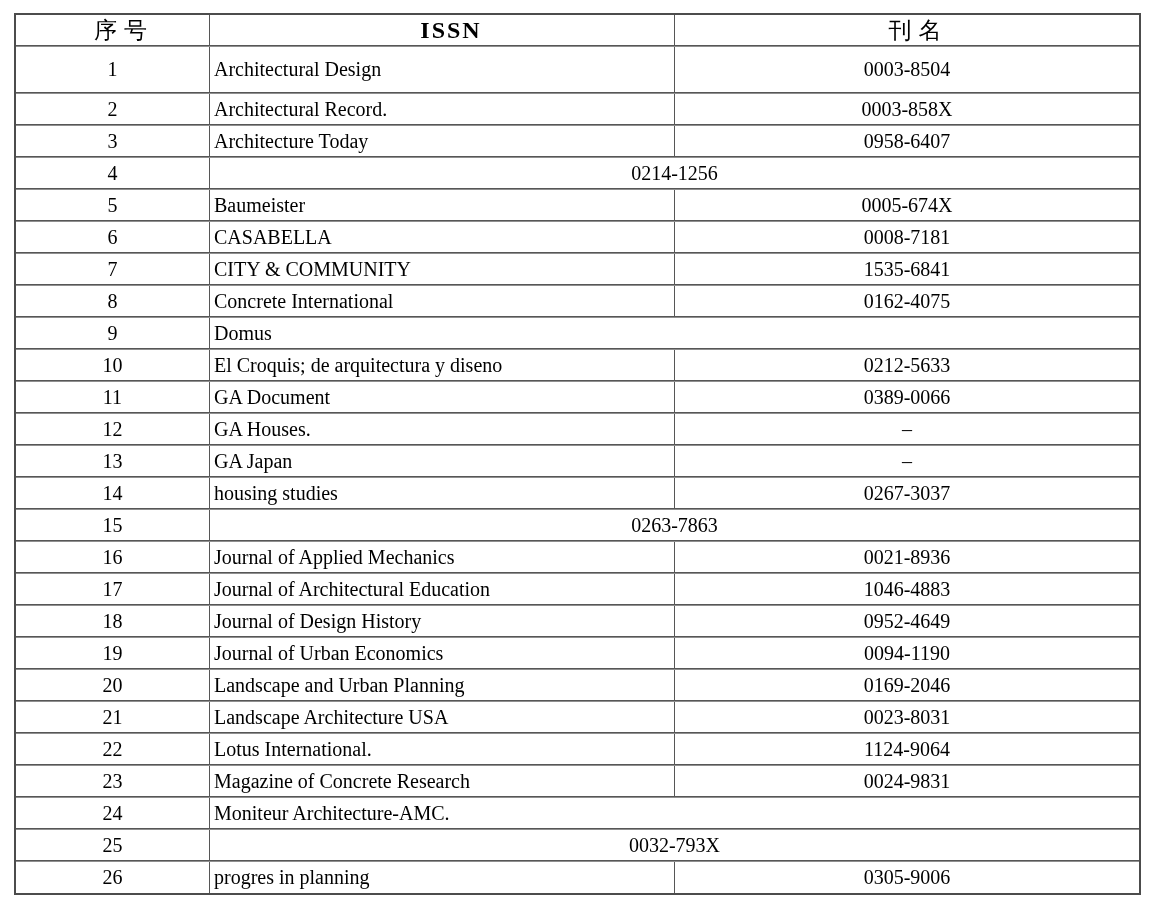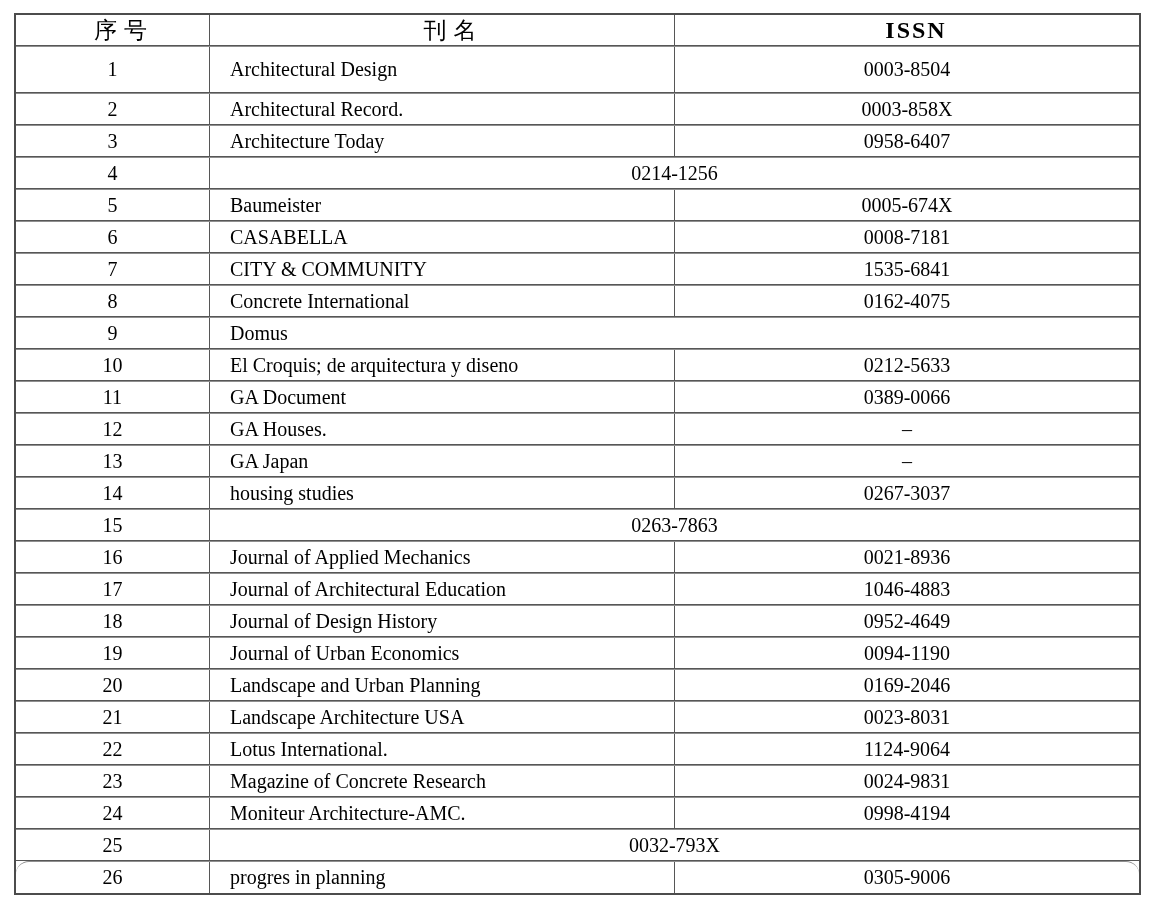--- a/index.html
+++ b/index.html
@@ -32,33 +32,32 @@
     box-sizing: border-box;
     height: 32px;
     border-bottom: 1px solid #565656;
     background: #ffffff;
   }
   .row + .row {
     border-top: 1px solid #8f8f8f; 
   }
   .row:last-child {
     border-bottom: none;
-    border-radius: 13px;
   }
   .row.header { height: 31px; }
   .row.body.first { height: 47px; }
   .cell {
     display: flex;
     align-items: center;
     box-sizing: border-box;
     overflow: hidden;
     white-space: nowrap;
   }
   .c1 { width: 193px; justify-content: center; }
-  .c2 { width: 465px; border-left: 1px solid #565656; padding-left: 20px; justify-content: flex-start; }
+  .c2 { width: 465px; border-left: 1px solid #565656; padding-left: 4px; justify-content: flex-start; }
   .c3 { flex: 1; border-left: 1px solid #565656; justify-content: center; }
   .row.header .cell { justify-content: center; padding-left: 16px; }
   .row.body .cell { font-size: 20px; }
   .h-cn {
     font-size: 23px;
     letter-spacing: 7px;
     margin-right: -7px;
   }
   .h-issn {
     font-size: 24px;
@@ -69,25 +68,25 @@
 </style>
 </head>
 <body>
 
 <div class="page">
   <div class="journal-table">
     <div class="row header">
       <div class="cell c1">
         <span class="h-cn">序号</span>
       </div>
+      <div class="cell c3">
+        <span class="h-issn">ISSN</span>
+      </div>
       <div class="cell c2">
         <span class="h-cn">刊名</span>
-      </div>
-      <div class="cell c3">
-        <span class="h-issn">ISSN</span>
       </div>
     </div>
 
   <div class="row body first">
         <div class="cell c1">1</div>
         <div class="cell c2">Architectural Design</div>
         <div class="cell c3">0003-8504</div>
       </div>
       <div class="row body">
         <div class="cell c1">2</div>
@@ -192,21 +191,20 @@
         <div class="cell c3">1124-9064</div>
       </div>
       <div class="row body">
         <div class="cell c1">23</div>
         <div class="cell c2">Magazine of Concrete Research</div>
         <div class="cell c3">0024-9831</div>
       </div>
       <div class="row body">
         <div class="cell c1">24</div>
         <div class="cell c2">Moniteur Architecture-AMC.</div>
-        <div class="cell c3">0998-4194</div>
       </div>
       <div class="row body">
         <div class="cell c1">25</div>
         <div class="cell c3">0032-793X</div>
       </div>
       <div class="row body">
         <div class="cell c1">26</div>
         <div class="cell c2">progres in planning</div>
         <div class="cell c3">0305-9006</div>
       </div>

